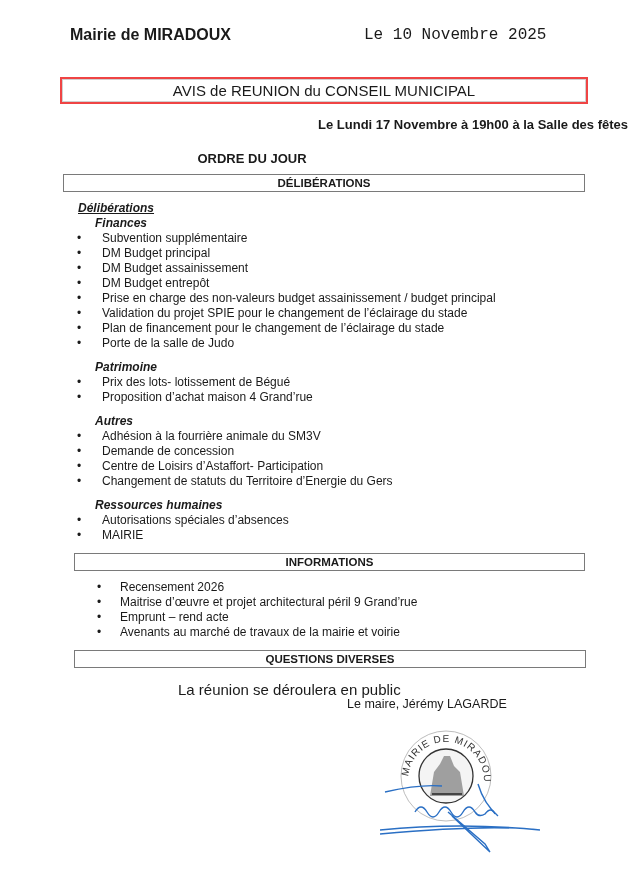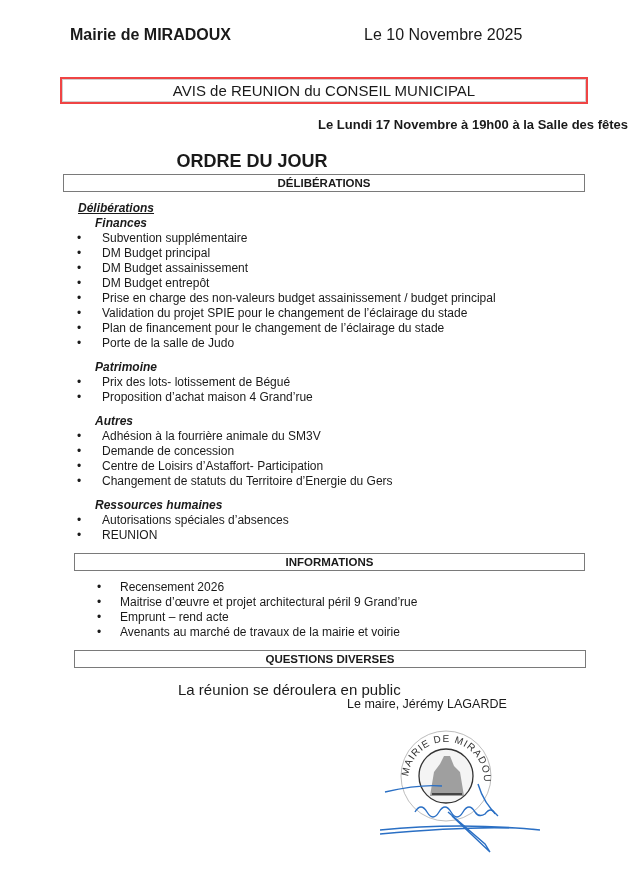--- a/index.html
+++ b/index.html
@@ -2,28 +2,28 @@
 <html><head>
   <meta charset="utf-8">
   <style>
     html, body { margin: 0; padding: 0; background: #ffffff; }
     body {
       width: 628px; height: 878px; position: relative; overflow: hidden;
       font-family: "Liberation Sans", sans-serif; color: #1a1a1a;
     }
     .abs { position: absolute; white-space: nowrap; }
     .hdr-left { left: 70px; top: 26px; font-size: 16px; font-weight: bold; }
-    .hdr-right { left: 364px; top: 26px; font-size: 16px; }
+    .hdr-right { left: 364px; top: 26px; font-size: 16px; font-family: Liberation Mono, monospace; }
     .title-box {
       position: absolute; left: 60px; top: 77px; width: 524px; height: 23px;
       border: 2px solid #ef4444; box-shadow: inset 0 0 0 1px #d0d0d0;
       text-align: center; font-size: 15px; line-height: 23px;
     }
     .meeting { left: 0; width: 628px; text-align: right; top: 117px; font-size: 13px; font-weight: bold; }
-    .odj { left: 0; width: 504px; text-align: center; top: 151px; font-size: 18px; font-weight: bold; }
+    .odj { left: 0; width: 504px; text-align: center; top: 151px; font-size: 13px; font-weight: bold; }
     .sec-box {
       position: absolute; height: 16px; border: 1px solid #7a7a7a;
       text-align: center; font-size: 11.5px; font-weight: bold; line-height: 16px;
     }
     .sec-delib { left: 63px; top: 174px; width: 520px; }
     .sec-info { left: 74px; top: 553px; width: 509px; }
     .sec-qd { left: 74px; top: 650px; width: 510px; }
     .delib-head { left: 78px; top: 201px; font-size: 12px; font-weight: bold; font-style: italic; text-decoration: underline; }
     .cat { left: 95px; font-size: 12px; font-weight: bold; font-style: italic; }
     .item { font-size: 12px; }
@@ -85,21 +85,21 @@
   <span class="abs item" style="left:102px;top:459px">Centre de Loisirs d’Astaffort- Participation</span>
   <span class="abs bullet" style="left:77px;top:474px">•</span>
   <span class="abs item" style="left:102px;top:474px">Changement de statuts du Territoire d’Energie du Gers</span>
 </div>
 
 <div class="abs cat" style="top:498px">Ressources humaines</div>
 <div>
   <span class="abs bullet" style="left:77px;top:513px">•</span>
   <span class="abs item" style="left:102px;top:513px">Autorisations spéciales d’absences</span>
   <span class="abs bullet" style="left:77px;top:528px">•</span>
-  <span class="abs item" style="left:102px;top:528px">REUNION</span>
+  <span class="abs item" style="left:102px;top:528px">MAIRIE</span>
 </div>
 
 <div class="sec-box sec-info">INFORMATIONS</div>
 
 <div>
   <span class="abs bullet" style="left:97px;top:580px">•</span>
   <span class="abs item" style="left:120px;top:580px">Recensement 2026</span>
   <span class="abs bullet" style="left:97px;top:595px">•</span>
   <span class="abs item" style="left:120px;top:595px">Maitrise d’œuvre et projet architectural péril 9 Grand’rue</span>
   <span class="abs bullet" style="left:97px;top:610px">•</span>

